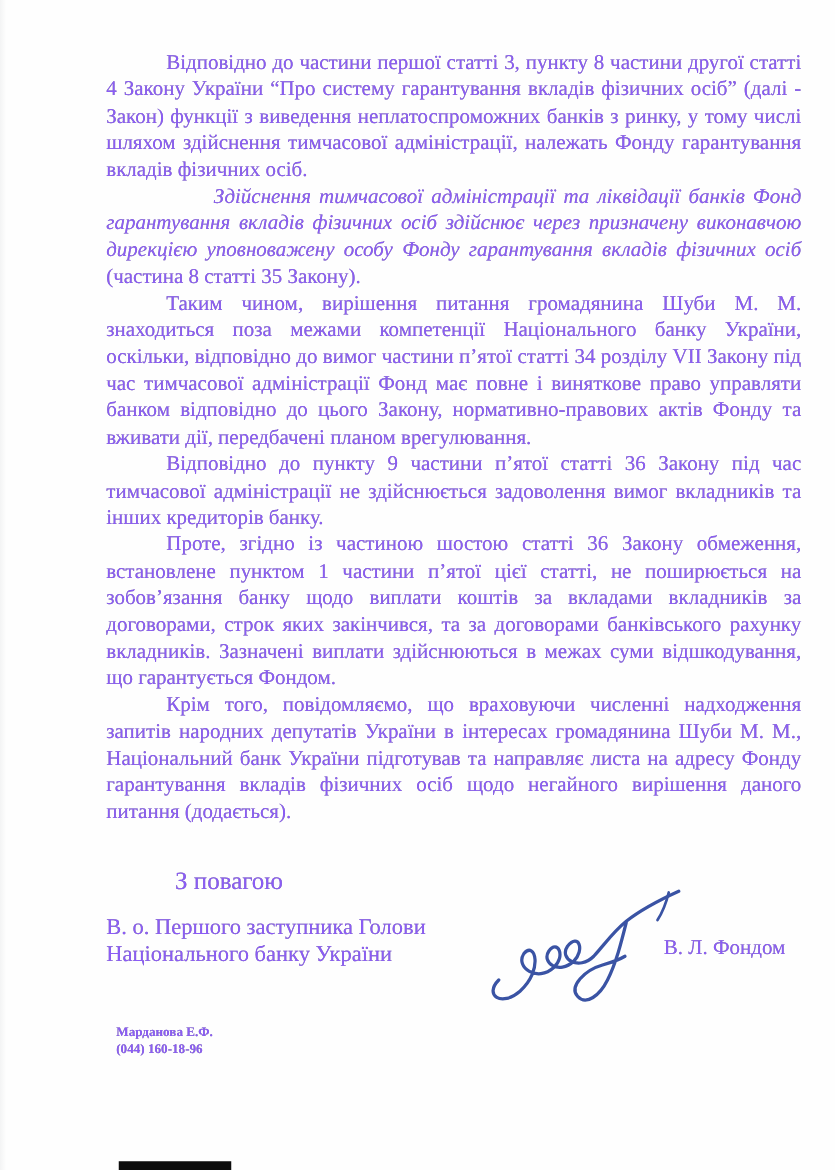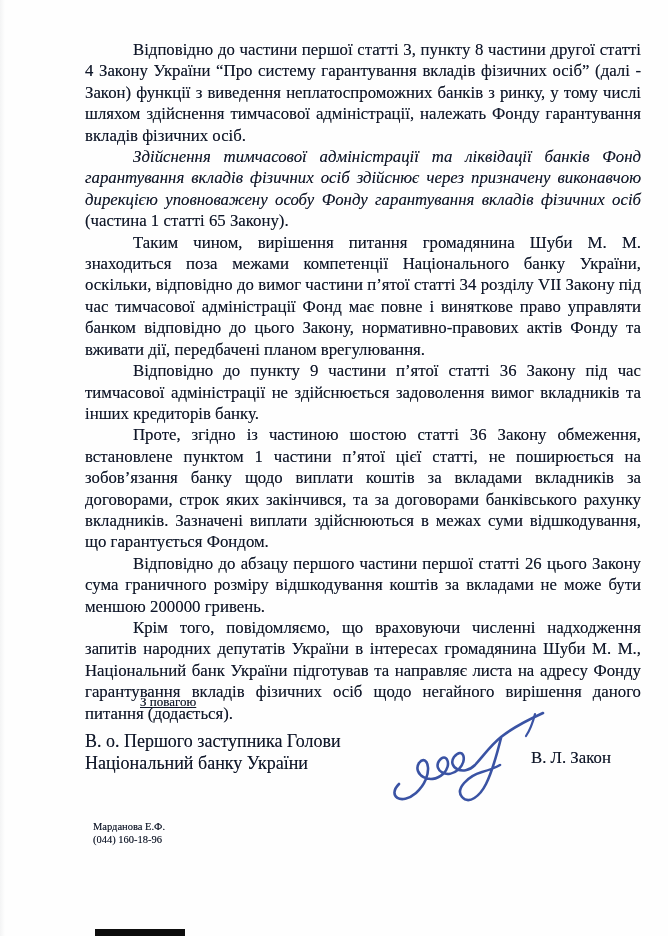--- a/index.html
+++ b/index.html
@@ -7,47 +7,46 @@
     padding: 0;
     background: #ffffff;
   }
   .page {
     position: relative;
     width: 668px;
     height: 936px;
     background: #fefefe;
     overflow: hidden;
     font-family: "Liberation Serif", serif;
-    color: #0f172a;
+    color: #8b5cf6;
   }
   
   .page { text-shadow: 0 0 0.4px rgba(35,38,43,0.55); }
 
   .body-text {
     position: absolute;
     left: 85px;
     top: 39px;
     width: 556px;
     font-size: 16.8px;
     line-height: 21.4px;
     text-align: justify;
   }
   .para {
     margin: 0;
     text-indent: 48px;
   }
-  .it { font-style: italic; }
+  .it { font-style: italic; margin-left: 38px; }
 
   .salutation {
     position: absolute;
     left: 140px;
     top: 694px;
-    font-size: 13px;
+    font-size: 20px;
     white-space: nowrap;
-    text-decoration: underline;
   }
   .signer-title {
     position: absolute;
     left: 85px;
     top: 730px;
     font-size: 18px;
     line-height: 22.4px;
     white-space: nowrap;
   }
   .signer-name {
@@ -64,20 +63,21 @@
     width: 182px;
     height: 112px;
   }
   .footer-note {
     position: absolute;
     left: 93px;
     top: 821px;
     font-size: 10.5px;
     line-height: 12.8px;
     white-space: nowrap;
+    font-weight: bold;
   }
   .scan-bar {
     position: absolute;
     left: 95px;
     bottom: 0;
     width: 90px;
     height: 7px;
     background: #0d0d0d;
   }
   .edge-noise {
@@ -91,33 +91,32 @@
 </style>
 </head>
 <body>
 
 <div class="page">
 
   <div class="edge-noise"></div>
 
   <div class="body-text" id="para-container">
       <p class="para"><span>Відповідно до частини першої статті 3, пункту 8 частини другої статті 4 Закону України “Про систему гарантування вкладів фізичних осіб” (далі - Закон) функції з виведення неплатоспроможних банків з ринку, у тому числі шляхом здійснення тимчасової адміністрації, належать Фонду гарантування вкладів фізичних осіб.</span></p>
-      <p class="para"><span class="it">Здійснення тимчасової адміністрації та ліквідації банків Фонд гарантування вкладів фізичних осіб здійснює через призначену виконавчою дирекцією уповноважену особу Фонду гарантування вкладів фізичних осіб</span><span> (частина 1 статті 65 Закону).</span></p>
+      <p class="para"><span class="it">Здійснення тимчасової адміністрації та ліквідації банків Фонд гарантування вкладів фізичних осіб здійснює через призначену виконавчою дирекцією уповноважену особу Фонду гарантування вкладів фізичних осіб</span><span> (частина 8 статті 35 Закону).</span></p>
       <p class="para"><span>Таким чином, вирішення питання громадянина Шуби М. М. знаходиться поза межами компетенції Національного банку України, оскільки, відповідно до вимог частини п’ятої статті 34 розділу VII Закону під час тимчасової адміністрації Фонд має повне і виняткове право управляти банком відповідно до цього Закону, нормативно-правових актів Фонду та вживати дії, передбачені планом врегулювання.</span></p>
       <p class="para"><span>Відповідно до пункту 9 частини п’ятої статті 36 Закону під час тимчасової адміністрації не здійснюється задоволення вимог вкладників та інших кредиторів банку.</span></p>
       <p class="para"><span>Проте, згідно із частиною шостою статті 36 Закону обмеження, встановлене пунктом 1 частини п’ятої цієї статті, не поширюється на зобов’язання банку щодо виплати коштів за вкладами вкладників за договорами, строк яких закінчився, та за договорами банківського рахунку вкладників. Зазначені виплати здійснюються в межах суми відшкодування, що гарантується Фондом.</span></p>
-      <p class="para"><span>Відповідно до абзацу першого частини першої статті 26 цього Закону сума граничного розміру відшкодування коштів за вкладами не може бути меншою 200000 гривень.</span></p>
       <p class="para"><span>Крім того, повідомляємо, що враховуючи численні надходження запитів народних депутатів України в інтересах громадянина Шуби М. М., Національний банк України підготував та направляє листа на адресу Фонду гарантування вкладів фізичних осіб щодо негайного вирішення даного питання (додається).</span></p>
     </div>
 
   <div class="salutation">З повагою</div>
 
   <div class="signer-title">
     <div>В. о. Першого заступника Голови</div>
-    <div>Національний банку України</div>
+    <div>Національного банку України</div>
   </div>
 
   <svg class="signature" viewBox="0 0 182 112" xmlns="http://www.w3.org/2000/svg">
     <path d="M16 84
              C4 96, 18 106, 33 93
              C52 76, 45 52, 36 63
              C29 74, 47 86, 60 74
              C70 65, 63 51, 56 61
              C50 70, 64 80, 76 69
              C85 60, 80 46, 71 57
@@ -125,21 +124,21 @@
              C101 55, 108 45, 118 37
              C132 26, 149 18, 160 13" fill="none" stroke-width="2.6" stroke-linecap="round" stroke="#3a53a4"></path>
     <path d="M118 38
              C114 54, 110 70, 103 84
              C97 96, 86 105, 79 97
              C72 89, 85 76, 99 72
              C106 70, 112 68, 117 65" fill="none" stroke-width="2.6" stroke-linecap="round" stroke="#3a53a4"></path>
     <path d="M152 14 C150 22, 147 30, 143 36" fill="none" stroke-width="2.2" stroke-linecap="round" stroke="#3a53a4"></path>
   </svg>
 
-  <div class="signer-name">В. Л. Закон</div>
+  <div class="signer-name">В. Л. Фондом</div>
 
   <div class="footer-note">
     <div>Марданова Е.Ф.</div>
     <div>(044) 160-18-96</div>
   </div>
 
   <div class="scan-bar"></div>
 
 </div>
 

